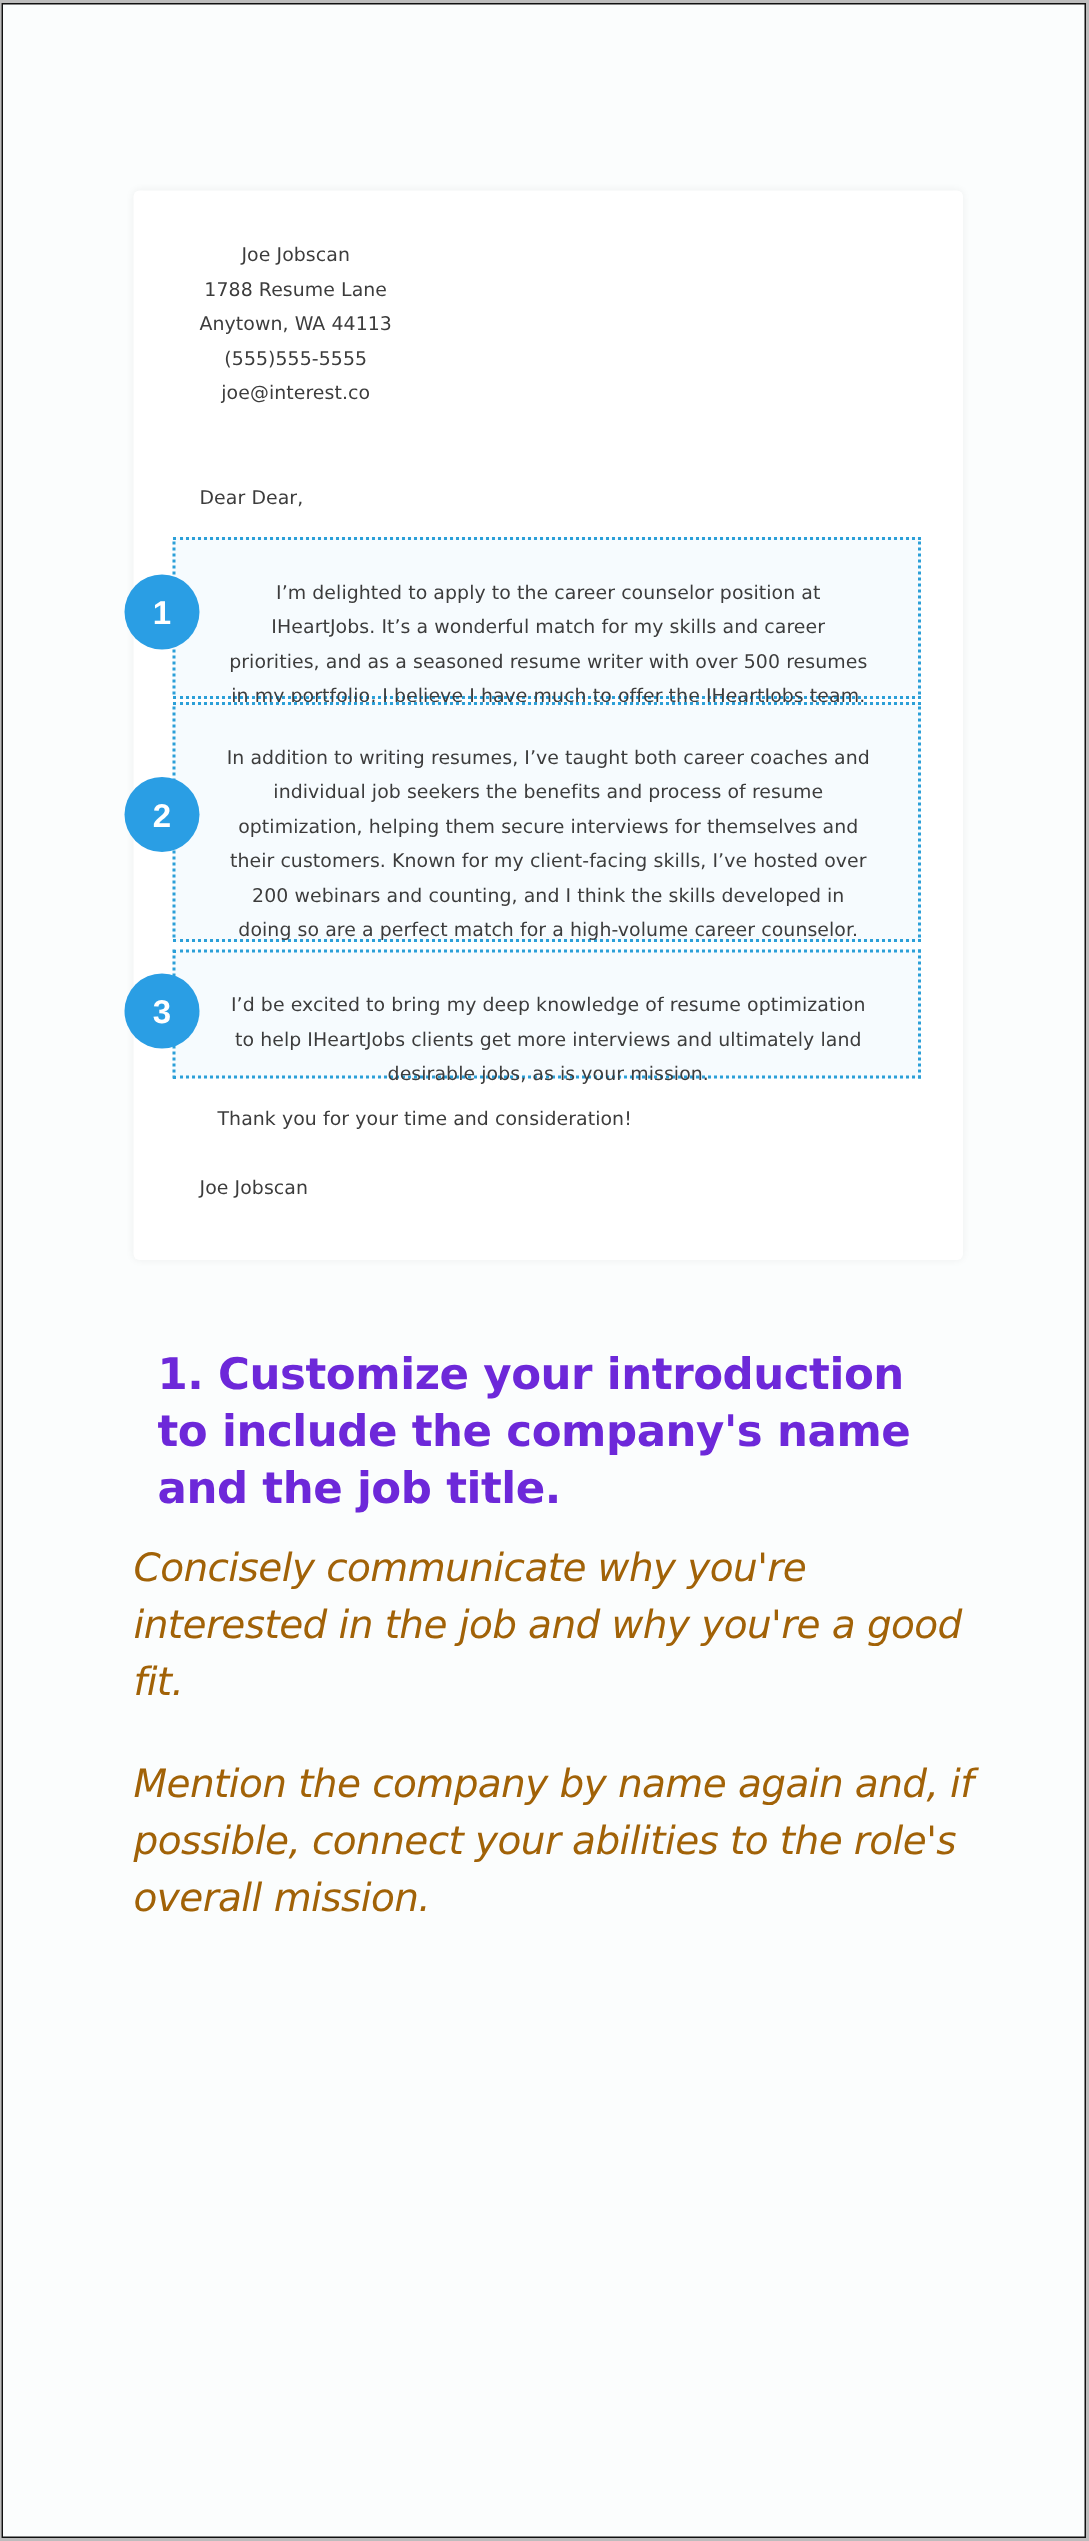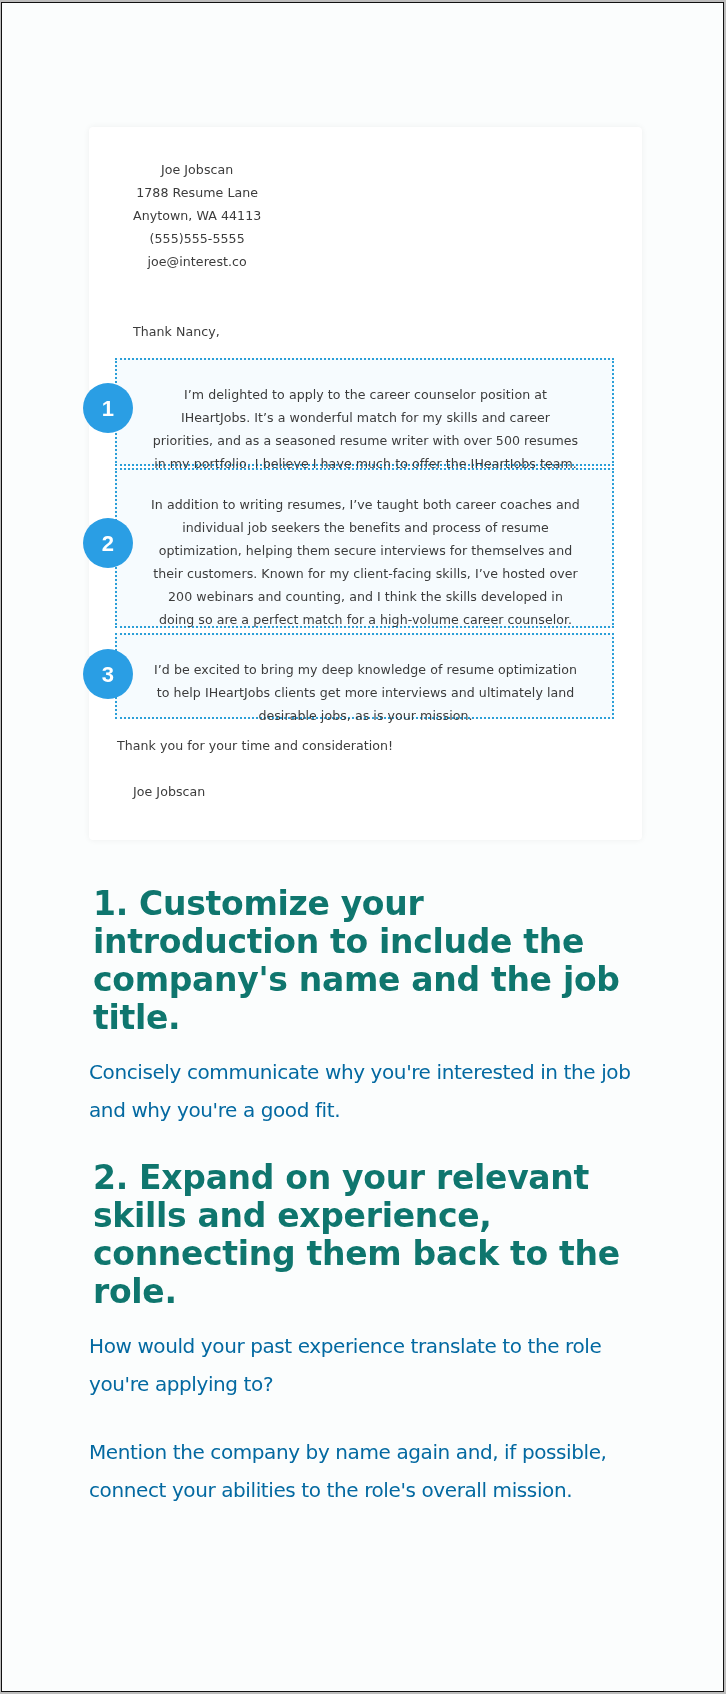--- a/index.html
+++ b/index.html
@@ -44,51 +44,51 @@
     .badge {
       position: absolute; left: -34px;
       width: 50px; height: 50px; border-radius: 50%;
       background: #2a9ee4; color: #fff;
       font-family: "Liberation Sans", sans-serif; font-weight: bold; font-size: 22px;
       display: flex; align-items: center; justify-content: center;
     }
     .p1 .badge { top: 23px; }
     .p2 .badge { top: 48px; }
     .p3 .badge { top: 14px; }
-    .closing { position: absolute; left: 28px; top: 607px; }
+    .closing { position: absolute; left: 56px; top: 607px; }
     .signature { position: absolute; left: 44px; top: 653px; }
 
     .tips { position: absolute; left: 87px; top: 878px; width: 560px; }
     .tip-heading {
-      margin: 4px; color: #0f766e;
+      margin: 16px; color: #6d28d9;
       font-family: "DejaVu Sans", sans-serif; font-weight: bold;
-      font-size: 33px; line-height: 38px; letter-spacing: -0.3px;
+      font-size: 29px; line-height: 38px; letter-spacing: -0.3px;
     }
     .tip-body {
-      margin: 16px 0 0 0; color: #0369a1;
+      margin: 16px 0 0 0; color: #a16207;
       font-family: "DejaVu Sans", sans-serif;
-      font-size: 20px; line-height: 38px; letter-spacing: -0.4px;
+      font-size: 26px; line-height: 38px; letter-spacing: -0.4px; font-style: italic;
     }
     .tip { margin-bottom: 30px; }
   </style>
 </head>
 <body>
 
 <div class="frame">
 
   <div class="letter">
     <div class="sender letter-text">
       <div>Joe Jobscan</div>
       <div>1788 Resume Lane</div>
       <div>Anytown, WA 44113</div>
       <div>(555)555-5555</div>
       <div>joe@interest.co</div>
     </div>
 
-    <div class="greeting letter-text">Thank Nancy,</div>
+    <div class="greeting letter-text">Dear Dear,</div>
 
     <div class="para p1 letter-text">
       <div class="badge">1</div>
       <p>I’m delighted to apply to the career counselor position at IHeartJobs. It’s a wonderful match for my skills and career priorities, and as a seasoned resume writer with over 500 resumes in my portfolio, I believe I have much to offer the IHeartJobs team.</p>
     </div>
 
     <div class="para p2 letter-text">
       <div class="badge">2</div>
       <p>In addition to writing resumes, I’ve taught both career coaches and individual job seekers the benefits and process of resume optimization, helping them secure interviews for themselves and their customers. Known for my client-facing skills, I’ve hosted over 200 webinars and counting, and I think the skills developed in doing so are a perfect match for a high-volume career counselor.</p>
     </div>
@@ -101,21 +101,17 @@
     <div class="closing letter-text">Thank you for your time and consideration!</div>
     <div class="signature letter-text">Joe Jobscan</div>
   </div>
 
   <div class="tips">
     <div class="tip">
       <h2 class="tip-heading">1. Customize your introduction to include the company's name and the job title.</h2>
       <p class="tip-body">Concisely communicate why you're interested in the job and why you're a good fit.</p>
     </div>
     <div class="tip">
-      <h2 class="tip-heading">2. Expand on your relevant skills and experience, connecting them back to the role.</h2>
-      <p class="tip-body">How would your past experience translate to the role you're applying to?</p>
-    </div>
-    <div class="tip">
       <p class="tip-body">Mention the company by name again and, if possible, connect your abilities to the role's overall mission.</p>
     </div>
   </div>
 
 </div>
 
 </body></html>

